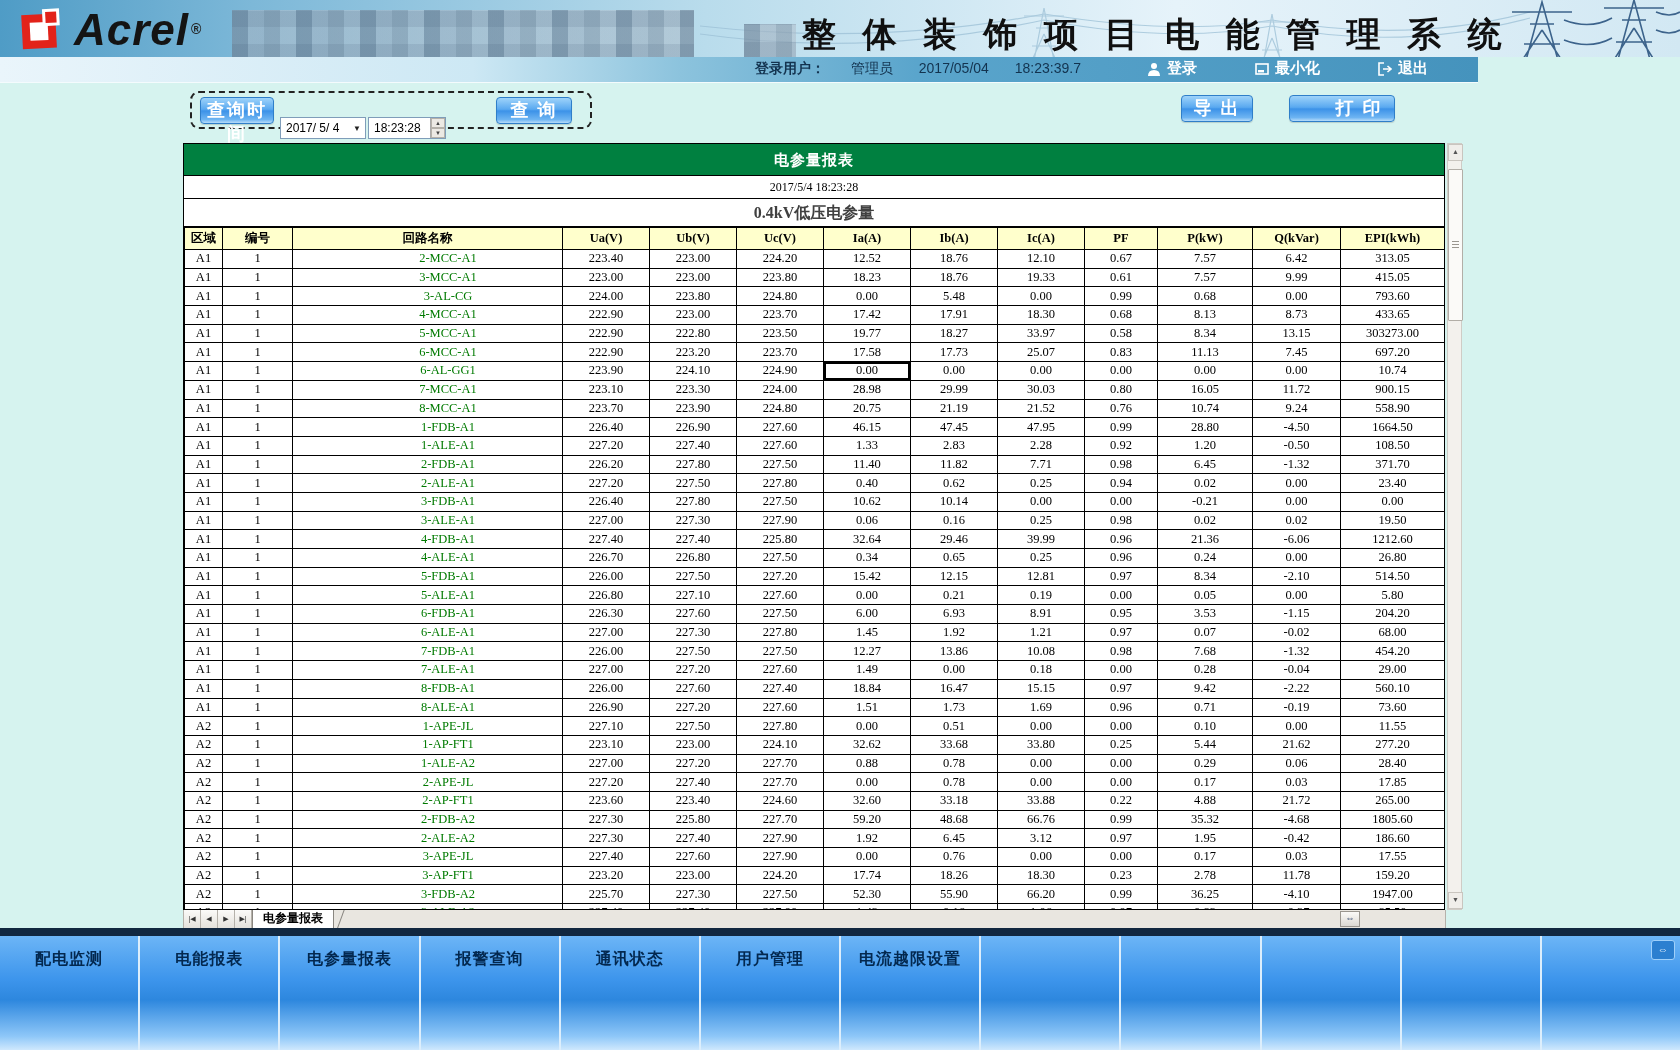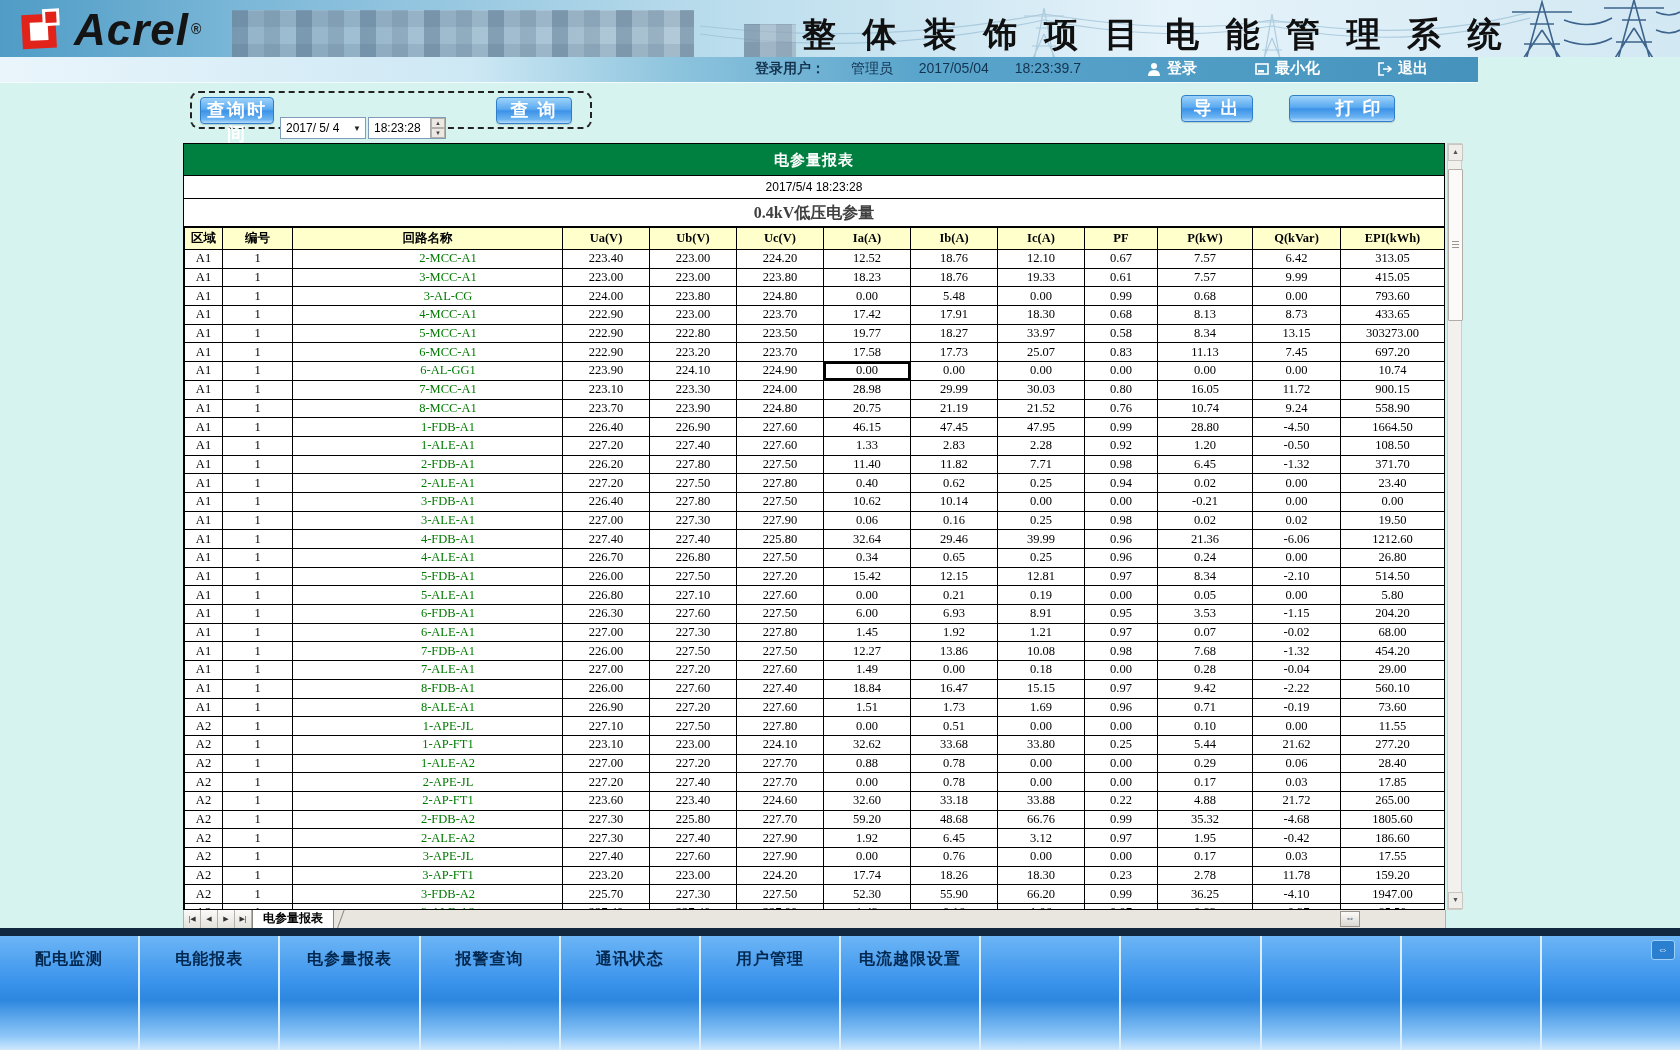--- a/index.html
+++ b/index.html
@@ -75,21 +75,21 @@
   .report-area{
     position:absolute;left:183px;top:143px;width:1262px;height:767px;
     background:#fff;border:1px solid #000;box-sizing:border-box;overflow:hidden;z-index:2;
   }
   .report-title{
     height:31px;background:#008040;color:#fff;font-size:15px;font-weight:bold;
     text-align:center;line-height:31px;border-bottom:1px solid #000;letter-spacing:1px;
   }
   .report-datetime{
     height:22px;background:#fff;color:#000;font-size:12px;text-align:center;line-height:22px;
-    border-bottom:1px solid #000;font-family:Liberation Sans, sans-serif;
+    border-bottom:1px solid #000;font-family:Liberation Serif, serif;
   }
   .report-subtitle{
     height:27px;background:#fff;color:#404040;font-size:16px;font-weight:bold;text-align:center;line-height:27px;
     border-bottom:1px solid #000;font-family:"Liberation Serif",serif;
   }
   table.grid{border-collapse:collapse;table-layout:fixed;width:1260px;font-family:"Liberation Serif",serif;}
   table.grid td{
     border:1px solid #000;height:17.7px;padding:0;text-align:center;vertical-align:middle;
     font-size:12.5px;color:#000;overflow:hidden;white-space:nowrap;
   }

